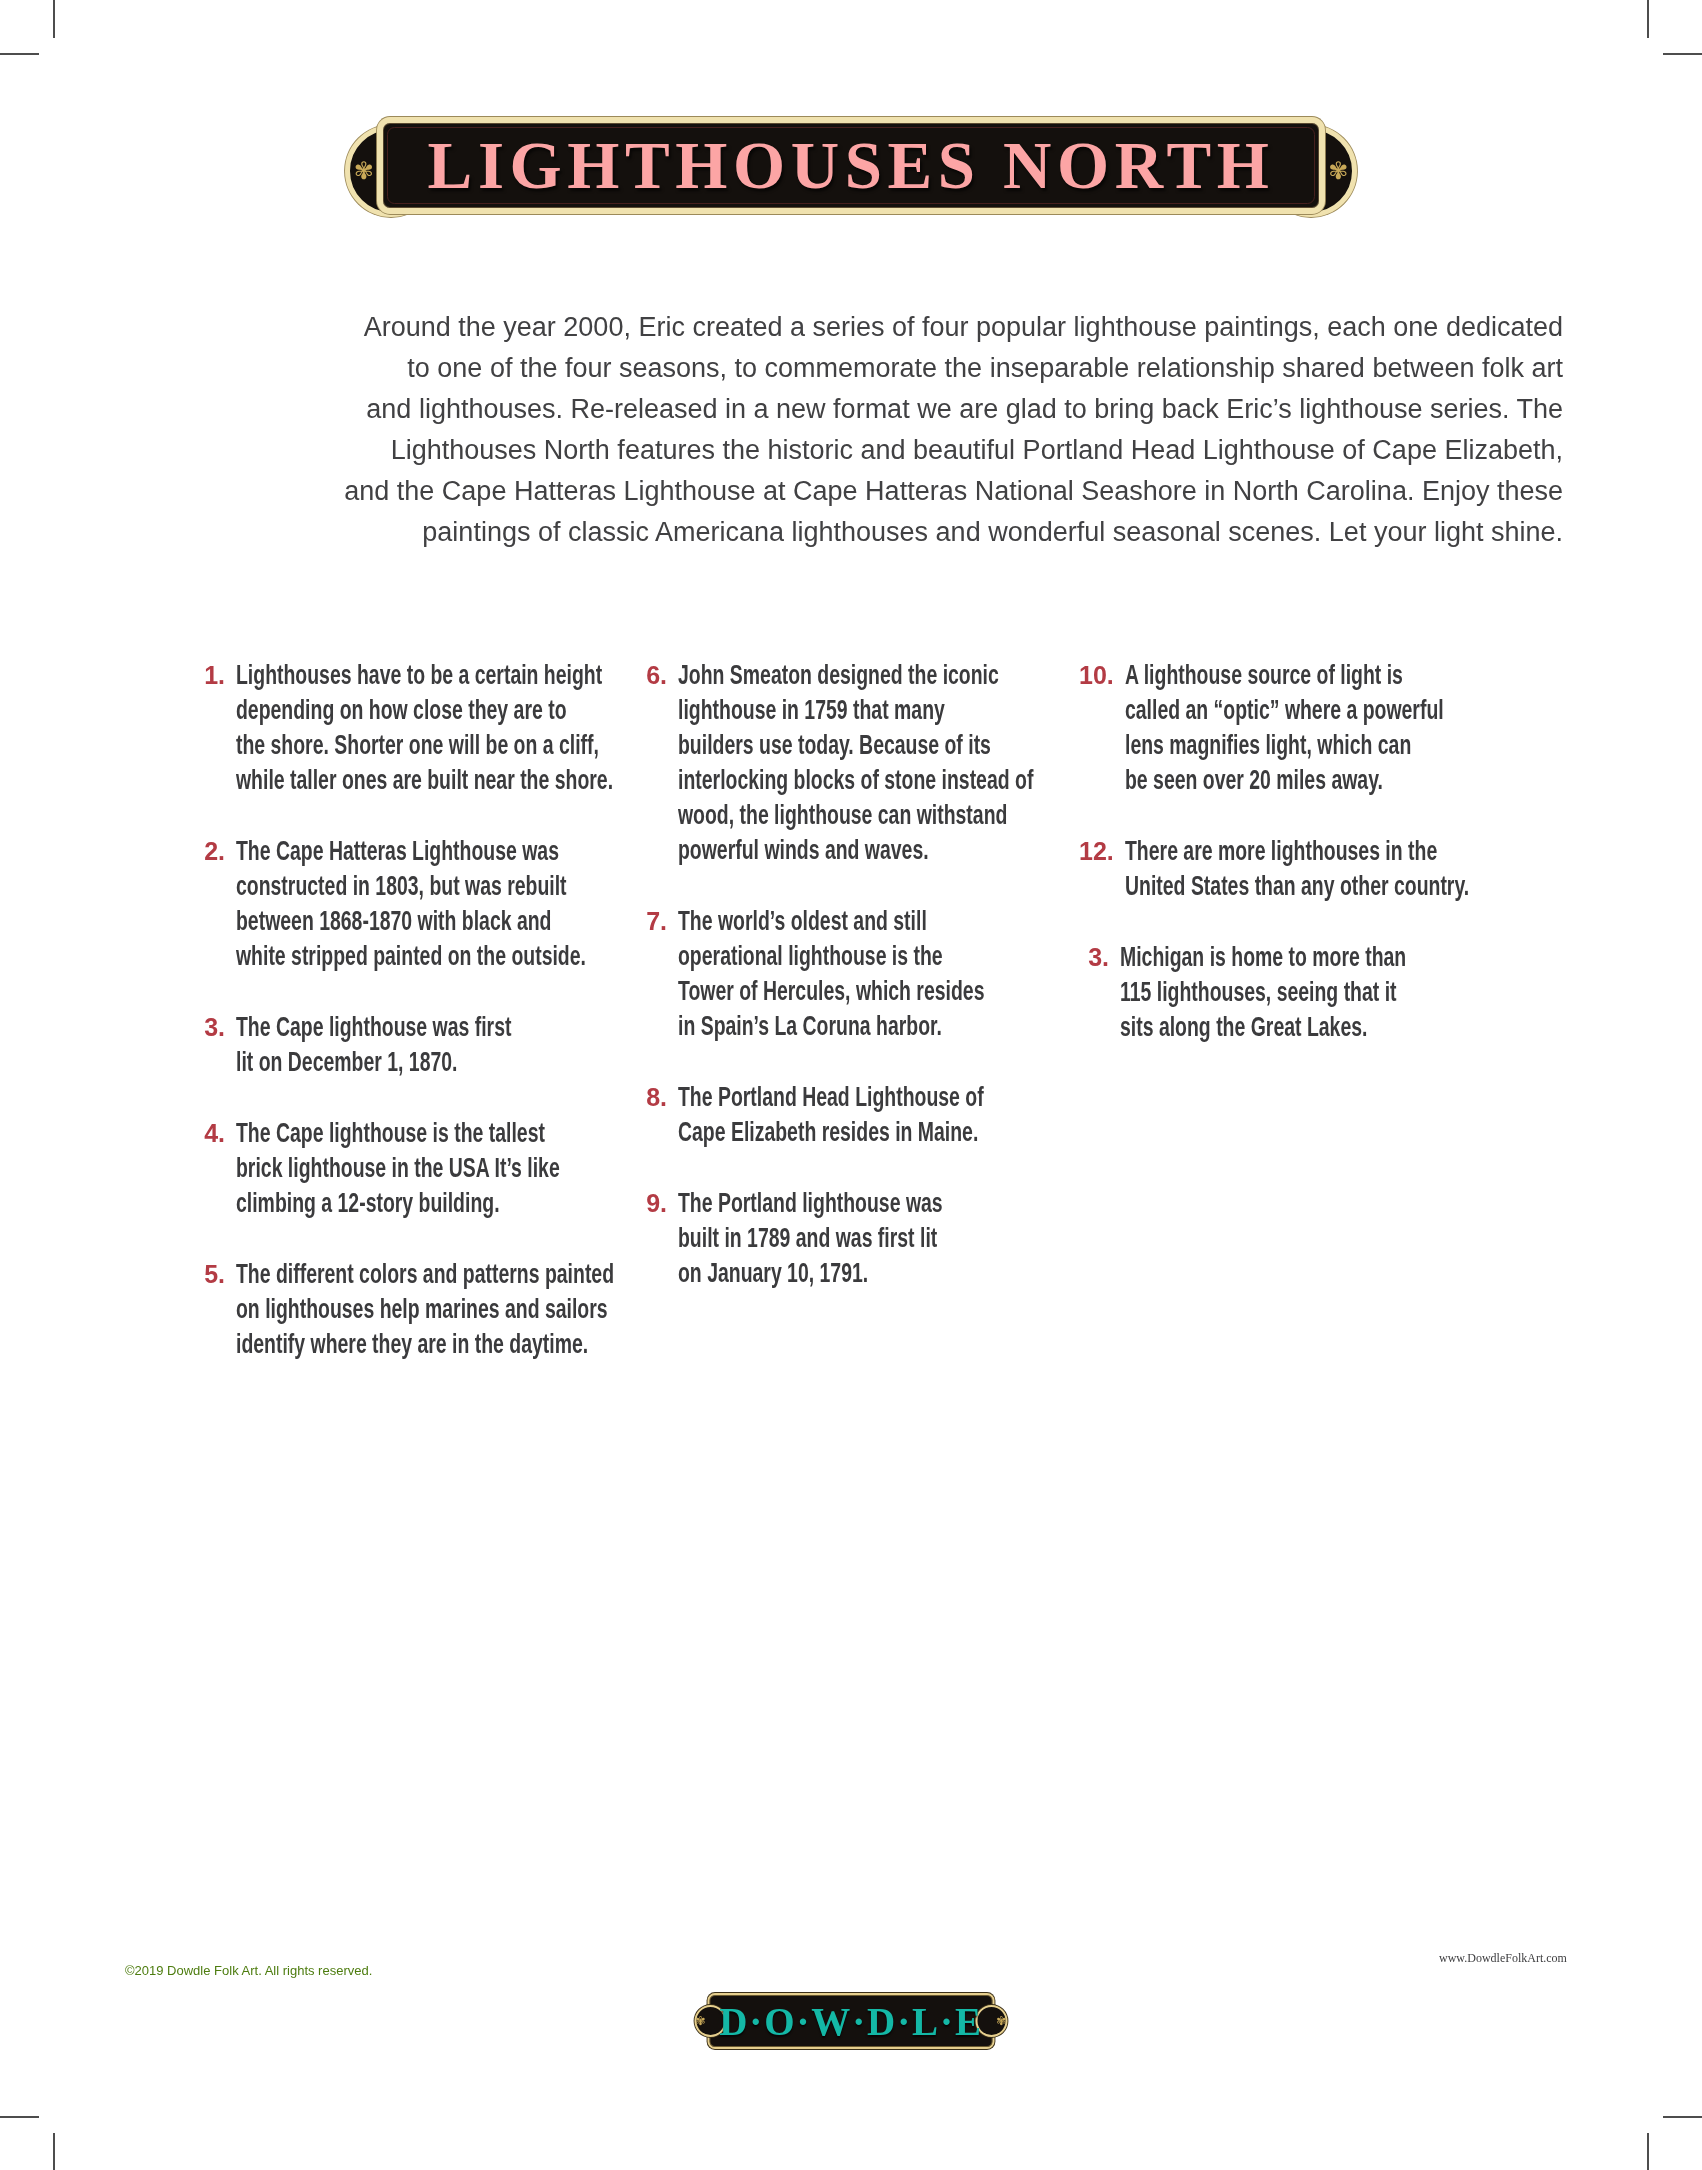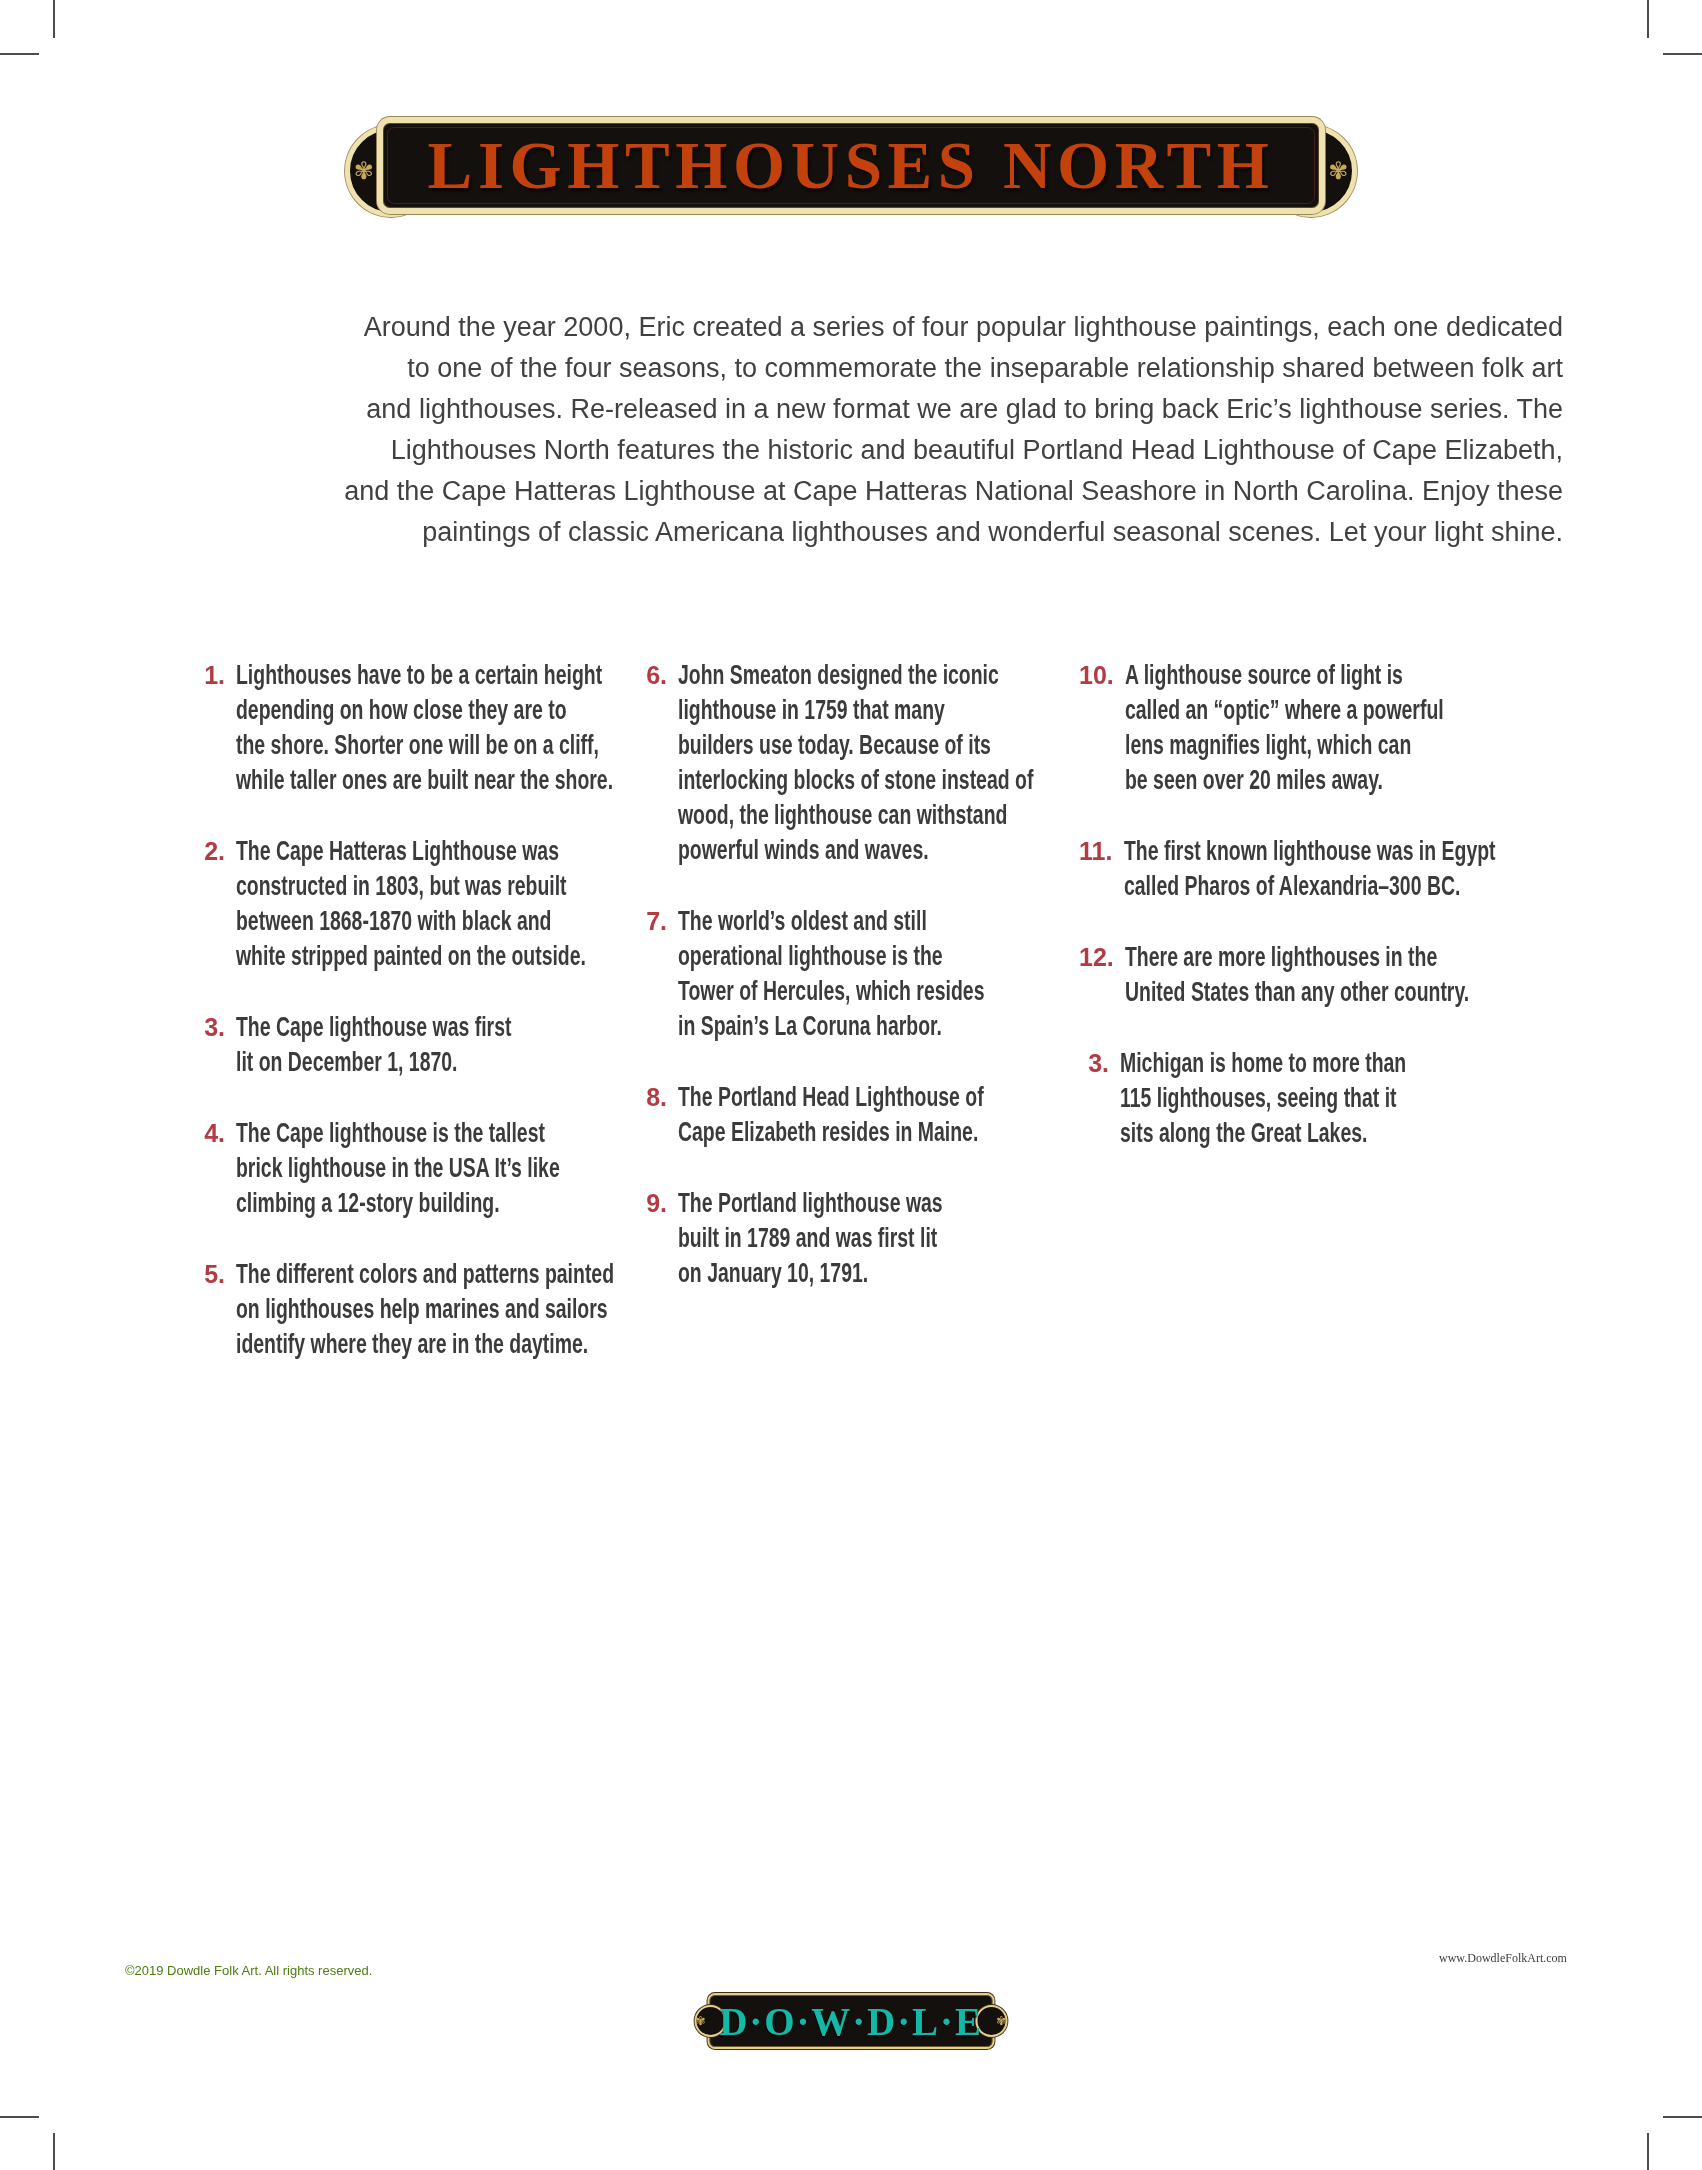--- a/index.html
+++ b/index.html
@@ -23,21 +23,21 @@
     background:#14100d;border:5.6px solid #f0e2af;box-shadow:0 0 0 0.9px #9c8a5a;}
   .banner-end.left{left:-32px;} .banner-end.right{right:-32px;}
   .banner-end .ornament{position:absolute;top:50%;color:#c9a958;font-size:24px;line-height:0;}
   .banner-end.left .ornament{left:3.7px;transform:translateY(-50%);}
   .banner-end.right .ornament{right:3.7px;transform:translateY(-50%);}
   .banner-plate{position:absolute;inset:0;background:#14100d;border:6.6px solid #f0e2af;
     border-radius:13px;box-shadow:0 0 0 0.9px #9c8a5a, inset 0 0 0 0.9px #5b4a30;
     display:flex;align-items:center;justify-content:center;}
   .banner-plate::before{content:"";position:absolute;inset:3.7px;border:1.9px solid #46201e;border-radius:7.5px;}
   .banner-title{margin:0;font-family:"Liberation Serif", serif;font-weight:bold;
-    font-size:67px;letter-spacing:5.6px;color:#c2410c;white-space:nowrap;
+    font-size:67px;letter-spacing:5.6px;color:#fca5a5;white-space:nowrap;
     text-shadow:1.9px 2.8px 2.8px rgba(0,0,0,0.6);}
 
   
   .intro{position:absolute;top:307px;left:50%;transform:translateX(-50%);
     width:1424px;margin:0;text-align:right;white-space:pre-line;
     font-size:27px;line-height:41px;color:#414143;}
 
   
   .facts{position:absolute;top:658px;left:195px;width:1330px;display:flex;}
   .fact-col{width:442px;flex:0 0 442px;}
@@ -160,25 +160,20 @@
   </div>
   <div class="fact-col">
     <div class="fact">
       <span class="fact-num">10.</span>
       <p class="fact-text">A lighthouse source of light is
 called an “optic” where a powerful
 lens magnifies light, which can
 be seen over 20 miles away.</p>
     </div>
     <div class="fact">
-      <span class="fact-num">11.</span>
-      <p class="fact-text">The first known lighthouse was in Egypt
-called Pharos of Alexandria–300 BC.</p>
-    </div>
-    <div class="fact">
       <span class="fact-num">12.</span>
       <p class="fact-text">There are more lighthouses in the
 United States than any other country.</p>
     </div>
     <div class="fact">
       <span class="fact-num">3.</span>
       <p class="fact-text">Michigan is home to more than
 115 lighthouses, seeing that it
 sits along the Great Lakes.</p>
     </div>

